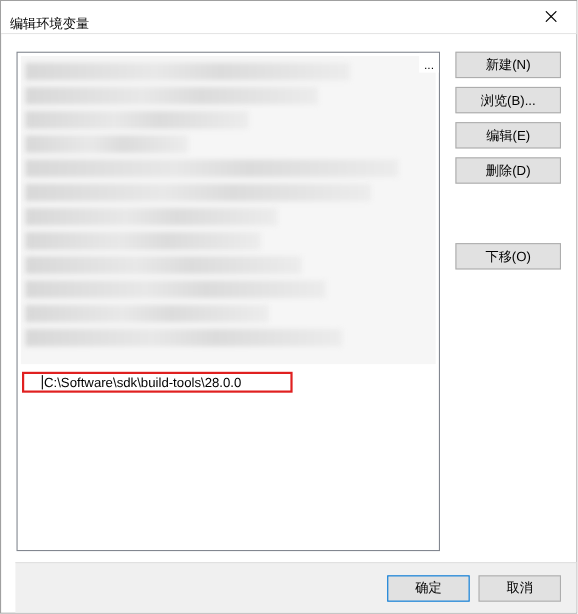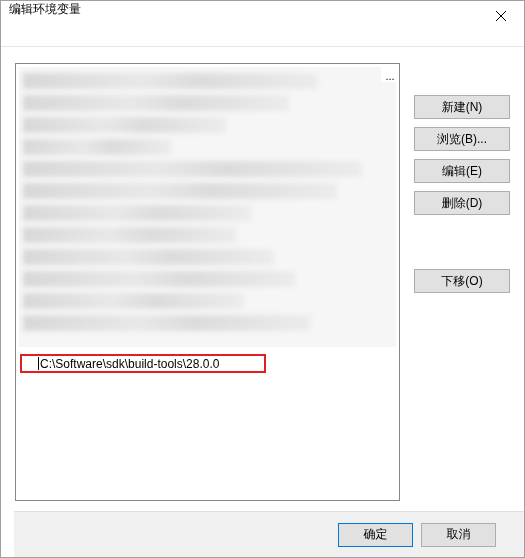--- a/index.html
+++ b/index.html
@@ -16,23 +16,23 @@
       overflow: hidden;
     }
     .dialog {
       width: 525px;
       height: 558px;
       border: 1px solid #a0a0a0;
       display: flex;
       flex-direction: column;
     }
     .titlebar {
-      height: 46px;
-      display: flex;
-      align-items: flex-start;
+      height: 30px;
+      display: flex;
+      align-items: flex-end;
       justify-content: space-between;
       padding-left: 8px;
       background: #fff;
       border-bottom: 1px solid #e5e5e5;
     }
     .titlebar .title {
       font-size: 12px;
       color: #000;
     }
     .close-btn {
@@ -124,21 +124,20 @@
       display: flex;
       align-items: flex-end;
       justify-content: center;
       cursor: pointer;
       color: #000;
     }
     .button-col {
       width: 96px;
       display: flex;
       flex-direction: column;
-      margin-top: 32px;
     }
     .win-btn {
       height: 24px;
       border: 1px solid #adadad;
       background: #e1e1e1;
       margin-bottom: 8px;
       font-size: 12px;
       cursor: pointer;
       color: #000;
       display: flex;
@@ -147,21 +146,21 @@
     }
     .spacer-md { height: 46px; }
     .spacer-sm { height: 46px; }
     .footer {
       height: 46px;
       border-top: 1px solid #dfdfdf;
       display: flex;
       align-items: center;
       justify-content: flex-end;
       gap: 8px;
-      padding-right: 28px;
+      padding-right: 14px;
       background: #f0f0f0;
       margin-left: 13px;
     }
     .footer .win-btn {
       width: 75px;
       margin-bottom: 0;
     }
     .footer .win-btn.default {
       border-color: #0078d7;
     }

